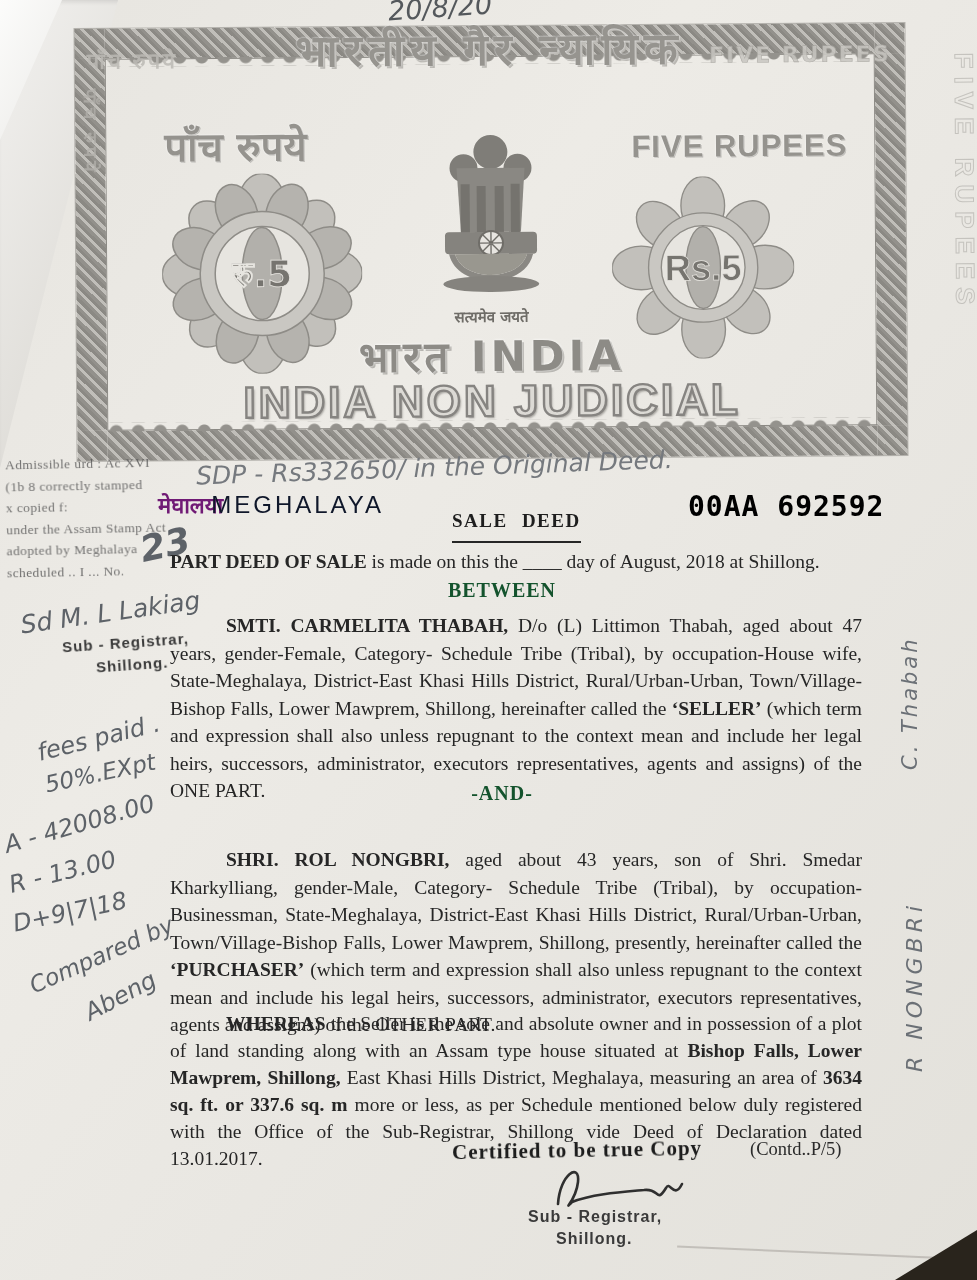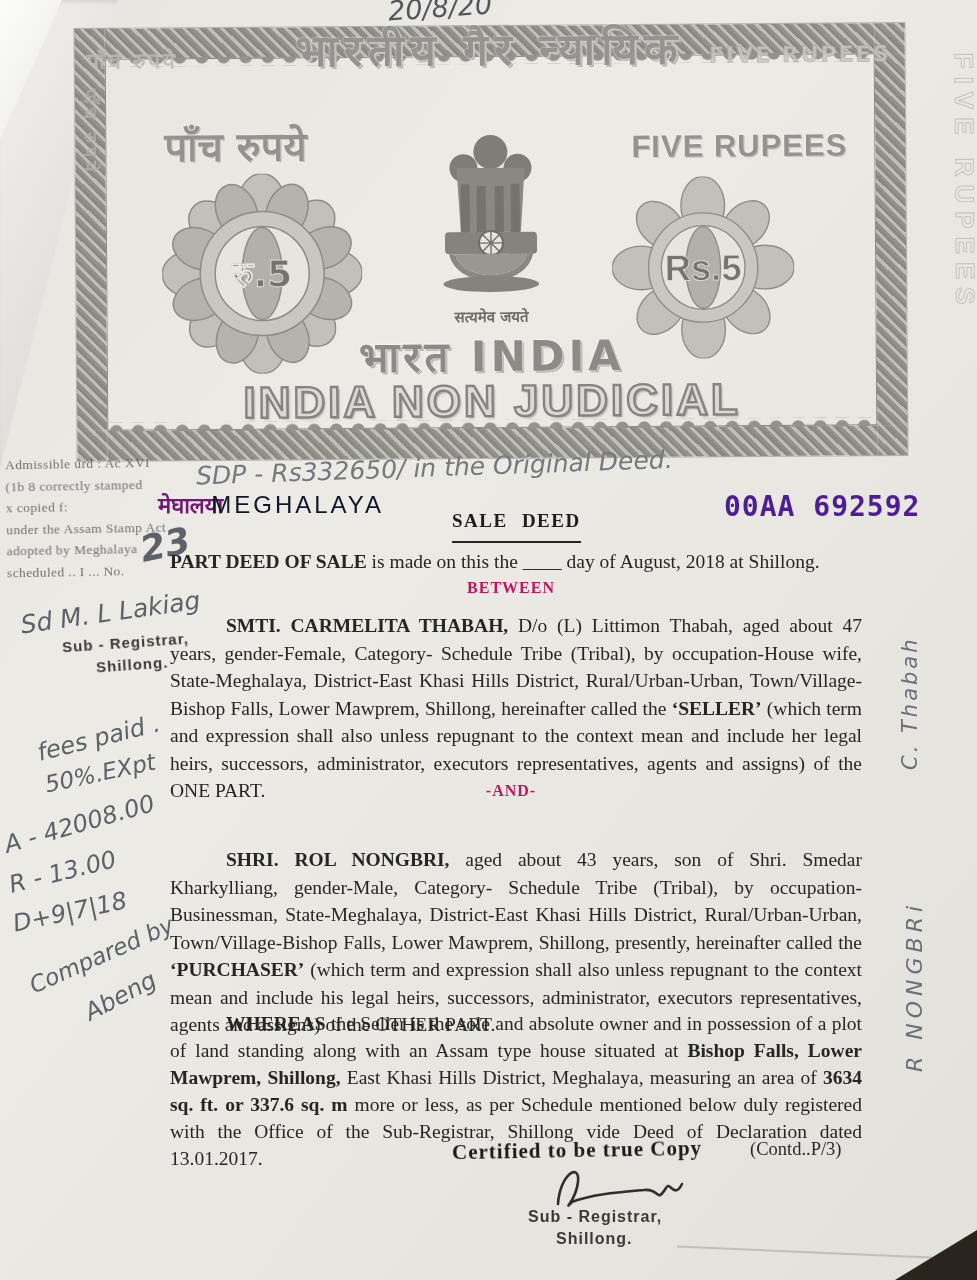--- a/index.html
+++ b/index.html
@@ -69,32 +69,32 @@
     color:#575757;opacity:.82;filter:blur(.35px);letter-spacing:.4px;transform:rotate(-1deg);}
   .hand{font-family:"DejaVu Sans",sans-serif;font-style:italic;color:#5d6268;}
   .sdp-note{position:absolute;left:196px;top:450px;width:665px;font-size:25px;
     transform:rotate(-2deg);color:#75797e;}
   .state-row{position:absolute;left:158px;top:489px;white-space:nowrap;}
   .state-hi{font:bold 22px "DejaVu Sans",sans-serif;color:#701a75;}
   .state-en{font:24px "Liberation Sans",sans-serif;color:#0f172a;letter-spacing:3px;margin-left:-12px;text-align:center;}
   .sale-deed{position:absolute;left:452px;top:510px;font-weight:bold;font-size:19px;
     letter-spacing:1.5px;word-spacing:8px;color:#1e1e1e;
     border-bottom:2.5px solid #262626;padding-bottom:9px;}
-  .serial{position:absolute;left:724px;top:490px;
-    font:bold 28px "DejaVu Sans Mono",monospace;color:#4c1d95;letter-spacing:1px;}
+  .serial{position:absolute;left:688px;top:490px;
+    font:bold 28px "DejaVu Sans Mono",monospace;color:#000000;letter-spacing:1px;}
   .deed-no{position:absolute;left:140px;top:524px;font-size:36px;font-weight:bold;
     transform:rotate(-12deg);}
   .top-date{position:absolute;left:388px;top:-8px;font-size:27px;transform:rotate(-4deg);color:#54585c;}
 
   
   .body-text{position:absolute;left:170px;width:692px;
     font-size:19.5px;color:#262626;text-align:justify;}
   .opening{top:551px;text-align:left;}
-  .center-head{position:absolute;left:165px;width:692px;text-align:center;
-    font-weight:bold;font-size:16px;color:#be185d;letter-spacing:1px;}
+  .center-head{position:absolute;left:156px;width:692px;text-align:center;
+    font-weight:bold;font-size:20px;color:#14532d;letter-spacing:1px;}
   .between{top:579px;}
   .andsep{top:782px;}
   .para{line-height:27.5px;text-indent:56px;margin:0;}
   .p1{top:612px;}
   .p2{top:846px;}
   .p3{top:1010px;line-height:27px;}
 
   
   .sd-sign{position:absolute;left:20px;top:598px;font-size:25px;transform:rotate(-8deg);}
   .stampline{position:absolute;font:bold 15px "Liberation Sans",sans-serif;color:#3a3a3a;
@@ -249,21 +249,21 @@
 <div class="amtA hand">A - 42008.00</div>
 <div class="amtR hand">R - 13.00</div>
 <div class="amtD hand">D+9|7|18</div>
 <div class="cmp1 hand">Compared by</div>
 <div class="cmp2 hand">Abeng</div>
 
 <div class="vsign vs1">C. Thabah</div>
 <div class="vsign vs2">R NONGBRi</div>
 
 <div class="certified">Certified to be true Copy</div>
-<div class="contd">(Contd..P/3)</div>
+<div class="contd">(Contd..P/5)</div>
 <div class="foot-sig">
   <svg width="180" height="52" viewBox="0 0 180 52">
     <path d="M10 44 C12 14 32 2 30 22 C28 40 14 52 24 42 C44 34 74 32 96 30 C112 28 108 44 118 28 C122 20 126 40 134 24" fill="none" stroke="#2f2f2f" stroke-width="2.6" stroke-linecap="round"></path>
   </svg>
 </div>
 <div class="stampline fr1">Sub - Registrar,</div>
 <div class="stampline fr2">Shillong.</div>
 
 <div class="page-edge"></div>
 <div class="corner-dark"></div>

